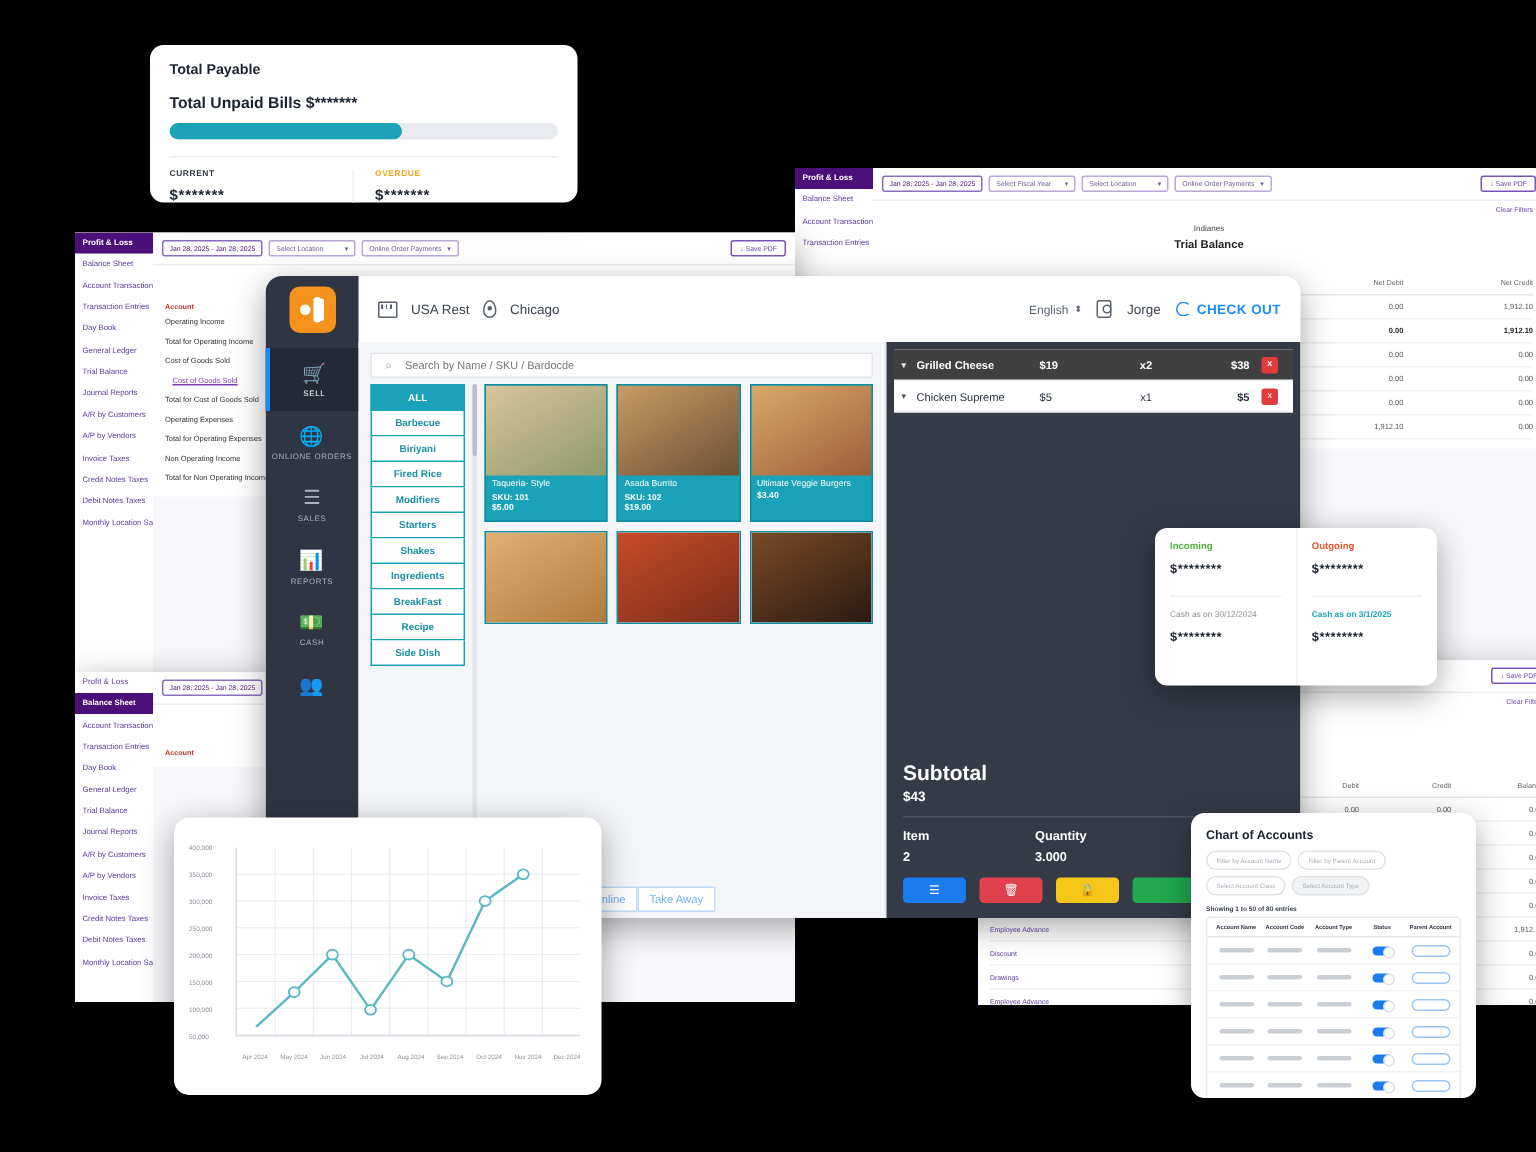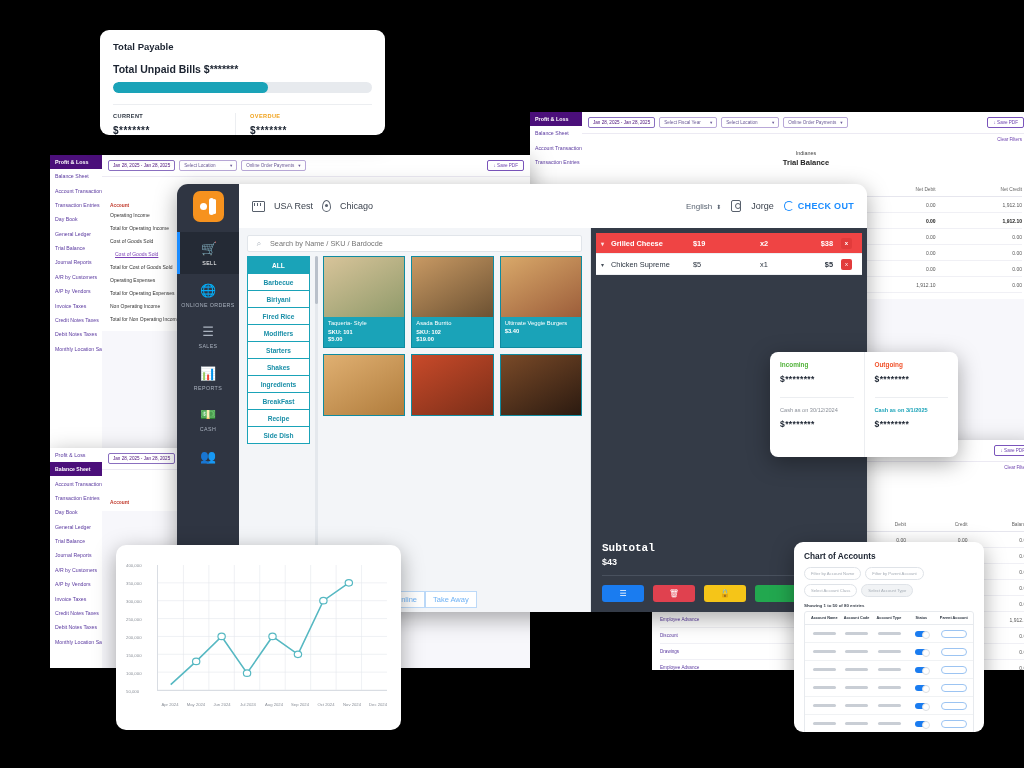--- a/index.html
+++ b/index.html
@@ -109,29 +109,29 @@
   .card .meta { padding:3px 4px 5px; color:#fff; }
   .card .nm { font-size:5.8px; line-height:1.25; }
   .card .sku { font-size:5.6px; font-weight:bold; margin-top:2px; }
   .card .pr { font-size:5.8px; font-weight:bold; margin-top:1px; }
   .modebar { display:flex; justify-content:center; gap:0; padding:3px 0 4px; }
   .mode { border:1px solid #bcd9f8; color:#6fb2f5; font-size:7.5px; padding:3px 7px; background:#fff; }
 
   .pos-cart { flex:1; background:#343b47; display:flex; flex-direction:column; }
   .cart-rows { background:#fff; margin:5px 5px 0; }
   .crow { display:flex; align-items:center; font-size:7.4px; color:#2b3440; padding:4.5px 5px; border-bottom:1px solid #edeff2; }
-  .crow.act { background:#ef4444; color:#fff; font-weight:bold; }
+  .crow.act { background:#404040; color:#fff; font-weight:bold; }
   .crow .cv { width:10px; font-size:6px; opacity:.85; }
   .crow .cn { width:82px; }
   .crow .cp { width:42px; }
   .crow .cq { width:58px; text-align:center; }
   .crow .ct { width:40px; text-align:right; font-weight:bold; }
   .crow .cx { margin-left:8px; background:#e23b3b; color:#fff; font-size:6px; width:11px; height:11px; border-radius:2px; display:flex; align-items:center; justify-content:center; }
   .cart-foot { margin-top:auto; padding:9px 11px 10px; color:#fff; }
-  .sub-l { font-size:11px; font-weight:bold;font-family:Liberation Mono, monospace; }
+  .sub-l { font-size:14px; font-weight:bold; }
   .sub-v { font-size:9px; font-weight:bold; margin-top:3px; }
   .hr { height:1px; background:#49515e; margin:8px 0 7px; }
   .iq { display:flex; }
   .iq > div { width:88px; }
   .iq .l { font-size:8.5px; font-weight:bold; }
   .iq .v { font-size:8.5px; font-weight:bold; margin-top:4px; }
   .acts { display:flex; gap:9px; margin-top:9px; }
   .act-b { width:42px; height:17px; border-radius:3px; display:flex; align-items:center; justify-content:center; color:#fff; font-size:8px; }
 
   
@@ -543,20 +543,30 @@
               <span class="cp">$5</span>
               <span class="cq">x1</span>
               <span class="ct">$5</span>
               <span class="cx">x</span>
             </div>
           </div>
         <div class="cart-foot">
           <div class="sub-l">Subtotal</div>
           <div class="sub-v">$43</div>
           <div class="hr"></div>
+          <div class="iq">
+            <div>
+              <div class="l">Item</div>
+              <div class="v">2</div>
+            </div>
+            <div>
+              <div class="l">Quantity</div>
+              <div class="v">3.000</div>
+            </div>
+          </div>
           <div class="acts" id="cart-acts">
               <div class="act-b" style="background: rgb(26, 124, 240);">☰</div>
               <div class="act-b" style="background: rgb(224, 65, 79);">🗑</div>
               <div class="act-b" style="background: rgb(245, 197, 24);">🔒</div>
               <div class="act-b" style="background: rgb(34, 168, 79);"></div>
             </div>
         </div>
       </div>
     </div>
   </div>

